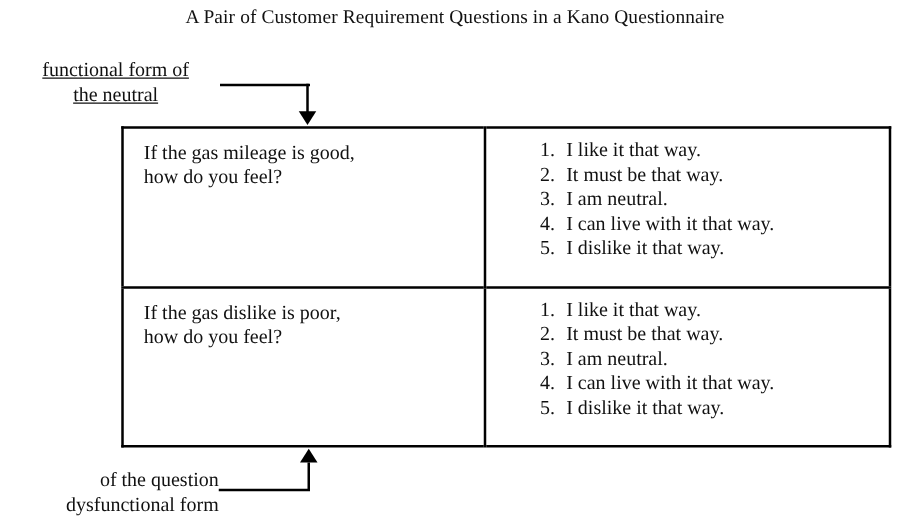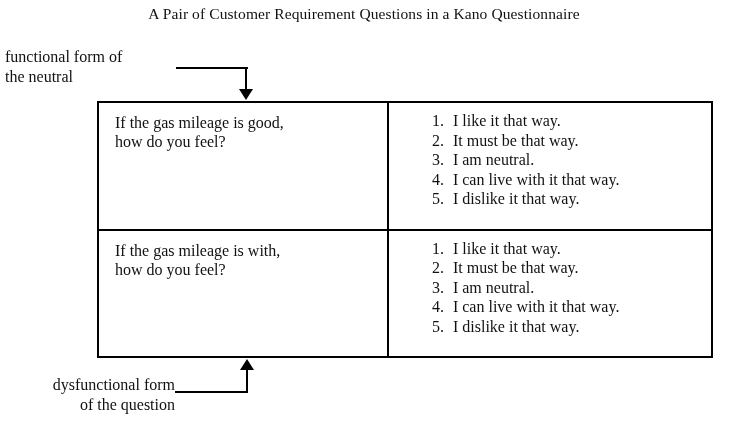--- a/index.html
+++ b/index.html
@@ -45,21 +45,22 @@
     line-height: 20px;
     white-space: nowrap;
   }
   .callout-label .line {
     display: block;
   }
   #label-functional {
     left: 5px;
     top: 47px;
     width: 175px;
-    text-align: left;
+    text-align: center;
+    text-decoration: underline;
   }
   #label-dysfunctional {
     left: 3px;
     top: 375px;
     width: 172px;
     text-align: right;
   }
 
   
   .leader {
@@ -165,22 +166,22 @@
 
   <div class="callout-label" id="label-functional">
     <span class="line">functional form of</span>
     <span class="line">the neutral</span>
   </div>
   <div class="leader leader-h" id="leader-top-h"></div>
   <div class="leader leader-v" id="leader-top-v"></div>
   <div class="arrow-head arrow-down" id="arrow-top"></div>
 
   <div class="callout-label" id="label-dysfunctional">
+    <span class="line">of the question</span>
     <span class="line">dysfunctional form</span>
-    <span class="line">of the question</span>
   </div>
   <div class="leader leader-h" id="leader-bot-h"></div>
   <div class="leader leader-v" id="leader-bot-v"></div>
   <div class="arrow-head arrow-up" id="arrow-bot"></div>
 
   <table id="questionnaire-table">
     <tbody>
       <tr>
         <td class="question-cell">
           <div class="question-text">
@@ -204,21 +205,21 @@
             </li>
             <li>
               <span class="num">5.</span><span>I dislike it that way.</span>
             </li>
           </ul>
         </td>
       </tr>
       <tr>
         <td class="question-cell">
           <div class="question-text">
-            <span class="line">If the gas mileage is with,</span>
+            <span class="line">If the gas dislike is poor,</span>
             <span class="line">how do you feel?</span>
           </div>
         </td>
         <td class="answers-cell">
           <ul class="answer-list">
             <li>
               <span class="num">1.</span><span>I like it that way.</span>
             </li>
             <li>
               <span class="num">2.</span><span>It must be that way.</span>

